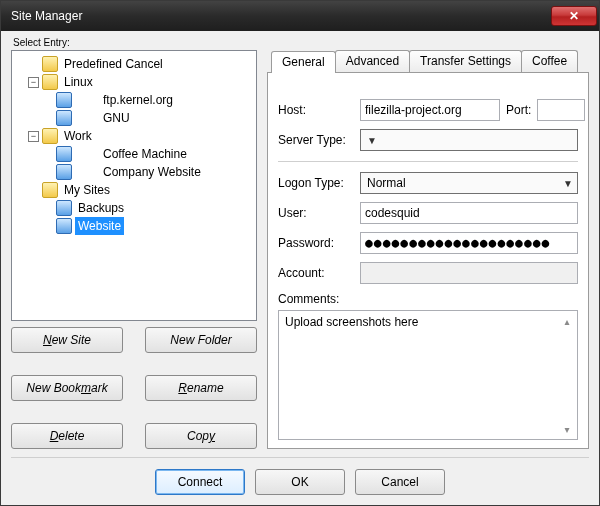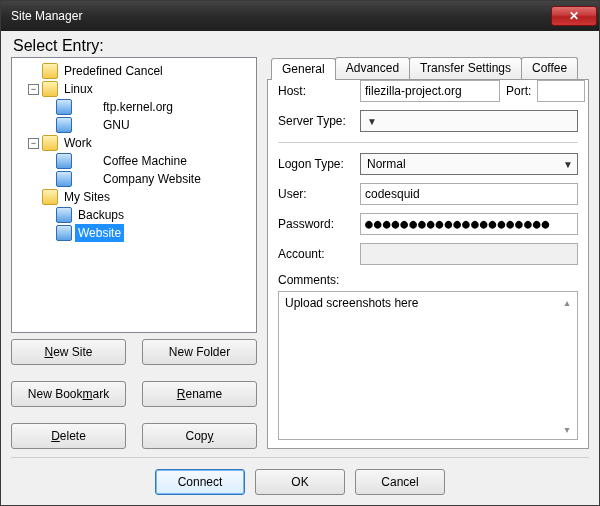--- a/index.html
+++ b/index.html
@@ -25,21 +25,21 @@
     border:1px solid #7a1010; border-radius:3px;
     color:#fff; display:flex; align-items:center; justify-content:center;
     font-weight:bold; font-size:13px;
     cursor:default;
   }
   .body {
     flex:1; display:flex; flex-direction:column;
     padding:4px 10px 8px 10px;
     background:#f0f0f0;
   }
-  .select-entry-label { margin:2px 0 2px 2px; font-size:16px; }
+  .select-entry-label { margin:2px 0 2px 2px; font-size:10px; }
   .cols { flex:1; display:flex; gap:10px; min-height:0; }
   .leftcol { width:246px; display:flex; flex-direction:column; }
   .tree {
     flex:1; background:#fff; border:1px solid #828790;
     padding:4px 0 4px 2px; overflow:auto;
   }
   .tnode { display:flex; align-items:center; height:18px; line-height:18px; white-space:nowrap; }
   .exp {
     width:11px; height:11px; border:1px solid #7a7a7a; background:#fff;
     margin-right:3px; display:flex; align-items:center; justify-content:center;
@@ -50,21 +50,21 @@
   .folder { background:linear-gradient(to bottom,#fff2b2,#f3c94a); border:1px solid #c9a227; border-radius:2px; }
   .site { background:linear-gradient(to bottom,#cde7ff,#5aa0e6); border:1px solid #2e6bb3; border-radius:2px; }
   .tlabel { padding:0 3px; }
   .tlabel.selected { background:#1e90ff; color:#fff;text-align:right; }
   .ind1 { padding-left:14px; }
   .ind2 { padding-left:28px; }
   .ind3 { padding-left:42px;gap:25px; }
   .tline { display:flex; align-items:center; }
   .btn-grid {
     margin-top:6px;
-    display:grid; grid-template-columns:1fr 1fr; gap:16px;
+    display:grid; grid-template-columns:1fr 1fr; gap:22px;font-style:italic;
   }
   .wbtn {
     height:26px; background:linear-gradient(to bottom,#f7f7f7,#e2e2e2);
     border:1px solid #8a8a8a; border-radius:3px;
     display:flex; align-items:center; justify-content:center;
     cursor:default;
   }
   .wbtn .ul { text-decoration:underline; }
   .rightcol { flex:1; display:flex; flex-direction:column; min-width:0; }
   .tabs { display:flex; align-items:center; height:22px; padding-left:4px; }
@@ -72,21 +72,21 @@
     height:22px; padding:3px 10px 0 10px;
     border:1px solid #9b9b9b; border-bottom:none;
     background:linear-gradient(to bottom,#fefefe,#ececec);
     border-top-left-radius:3px; border-top-right-radius:3px;
     margin-right:-1px;
   }
   .tab.active { background:#fff; position:relative; top:1px; z-index:2; }
   .tabpanel {
     flex:1; background:#fff; border:1px solid #9b9b9b;
     display:flex; flex-direction:column;
-    padding:0 10px 8px 10px; gap:8px;
+    padding:26px 10px 8px 10px; gap:8px;
   }
   .row { display:flex; align-items:center; gap:6px; }
   .lbl { min-width:76px; }
   .txt {
     height:22px; border:1px solid #abadb3; background:#fff;
     padding:2px 4px; flex:0 0 auto;
   }
   .sel {
     height:22px; border:1px solid #707070; background:#fafafa;
     display:flex; align-items:center; justify-content:space-between;

